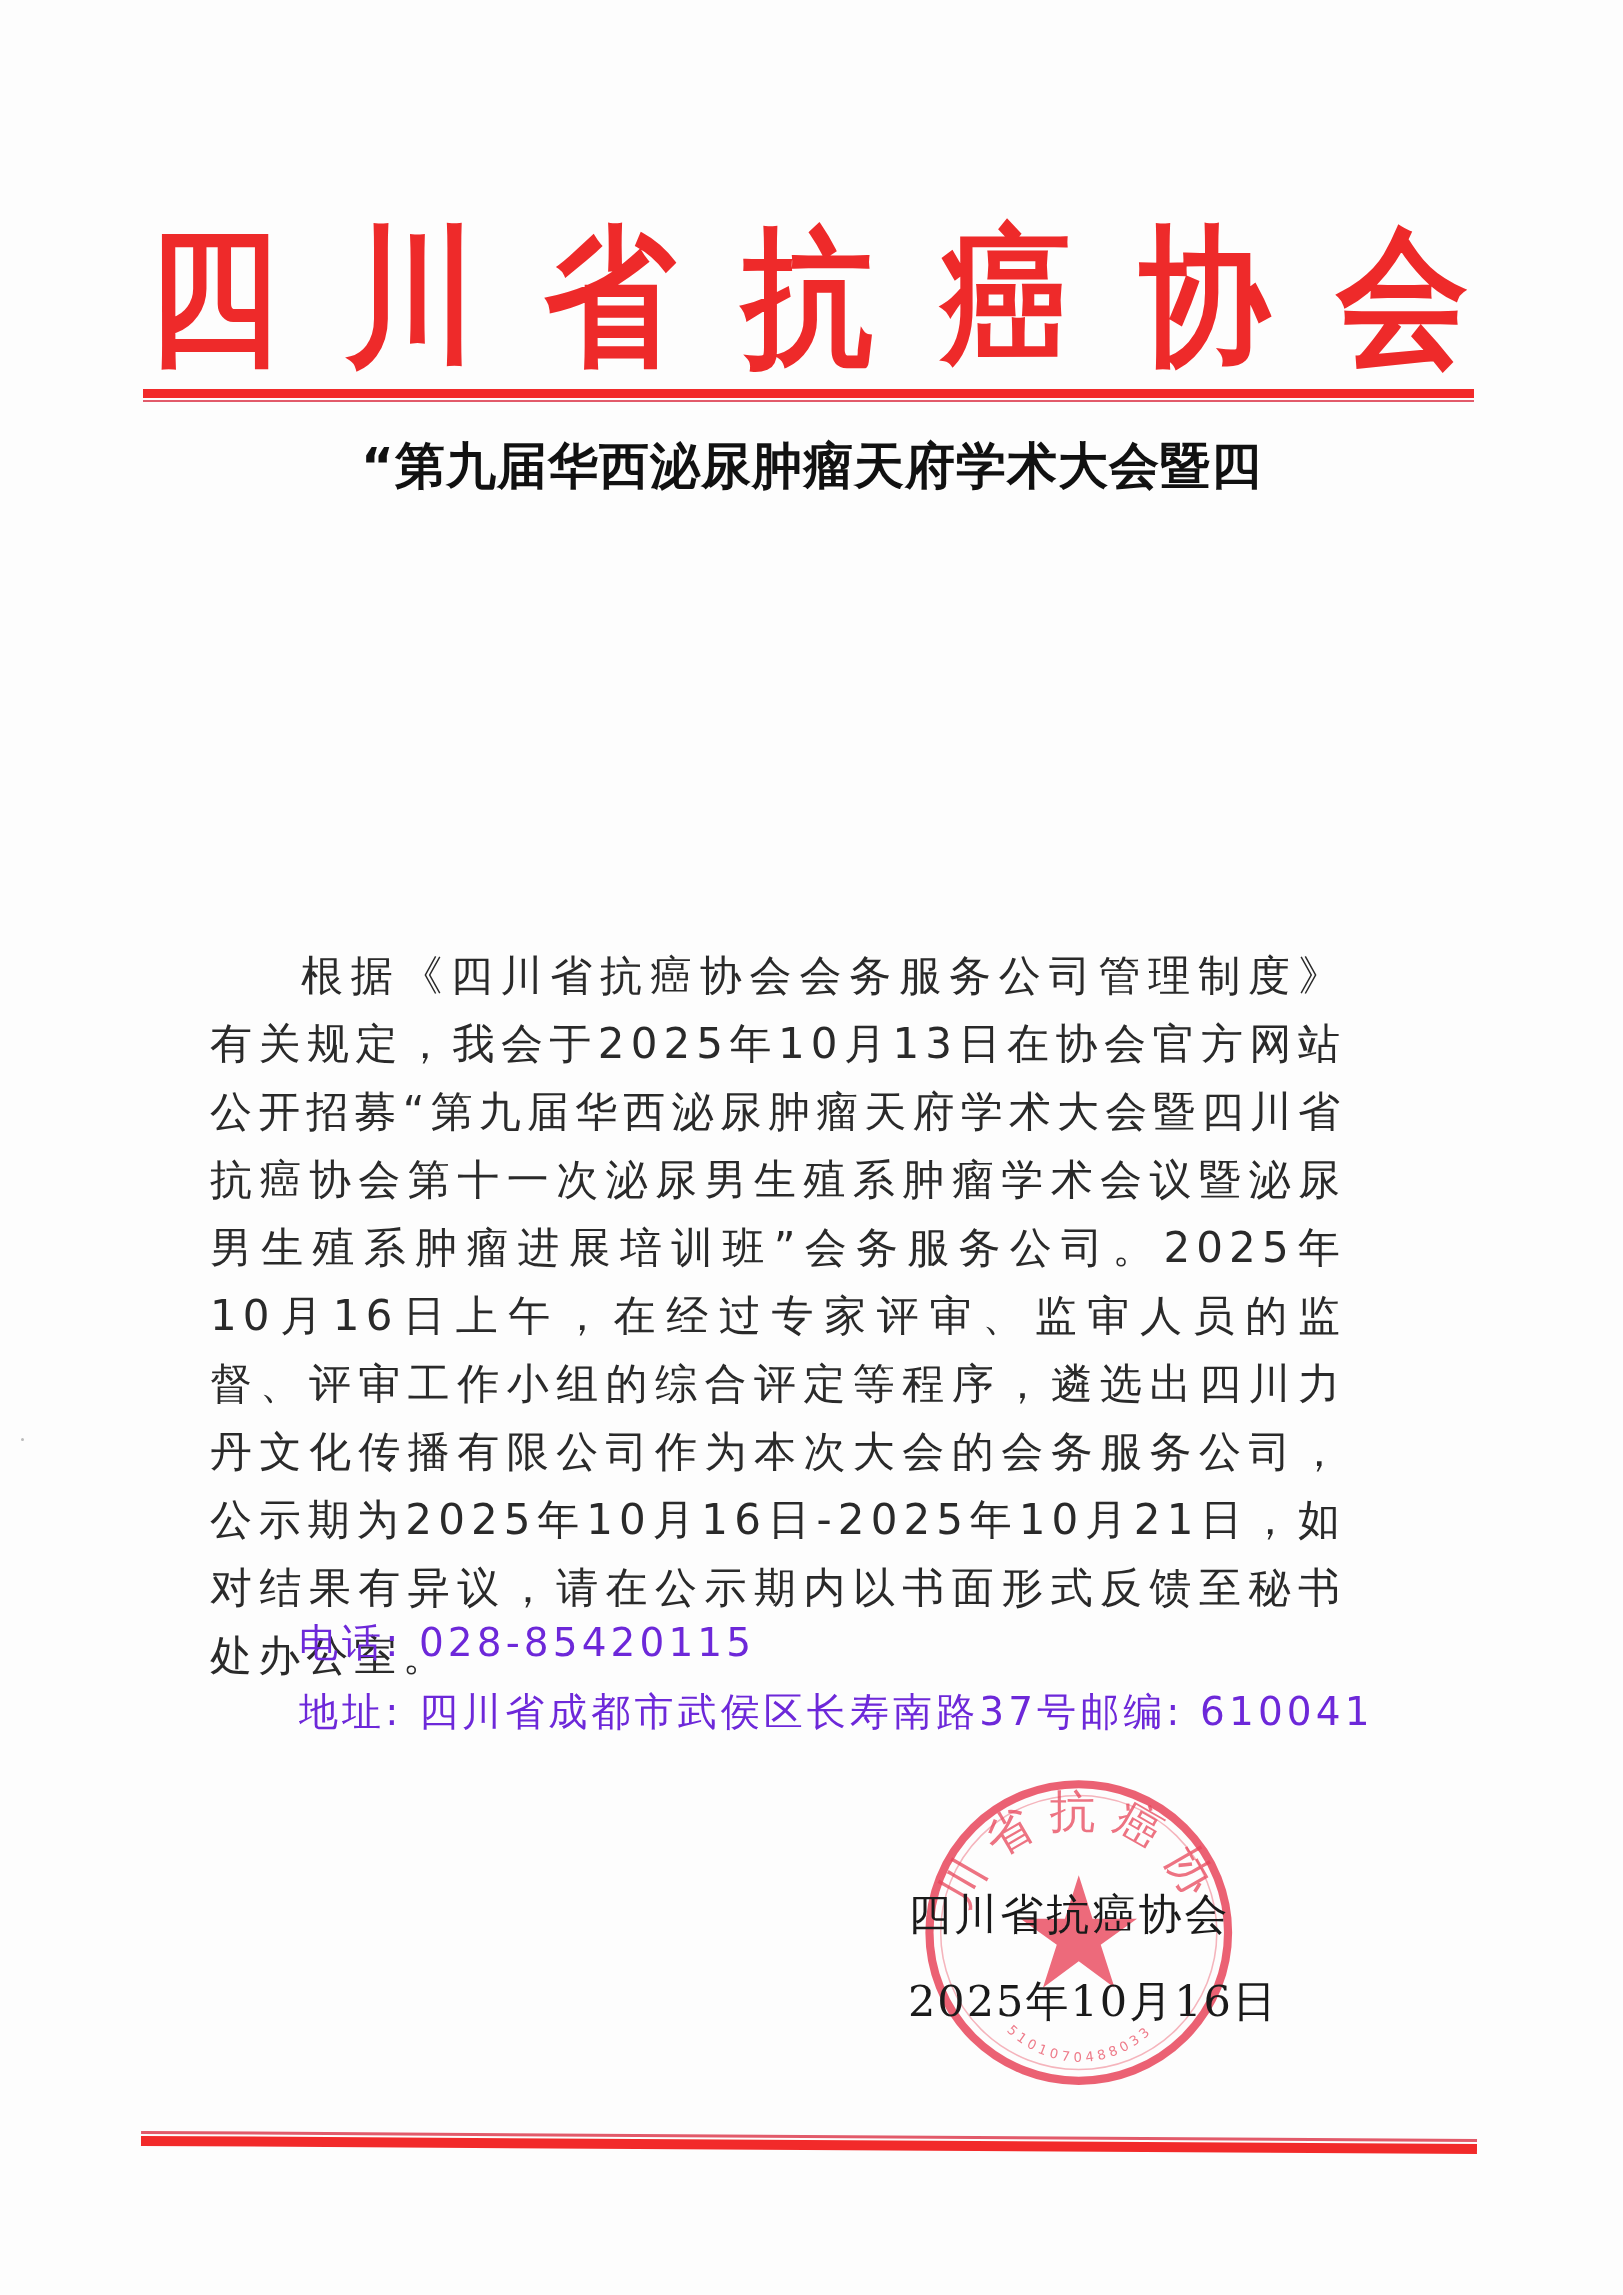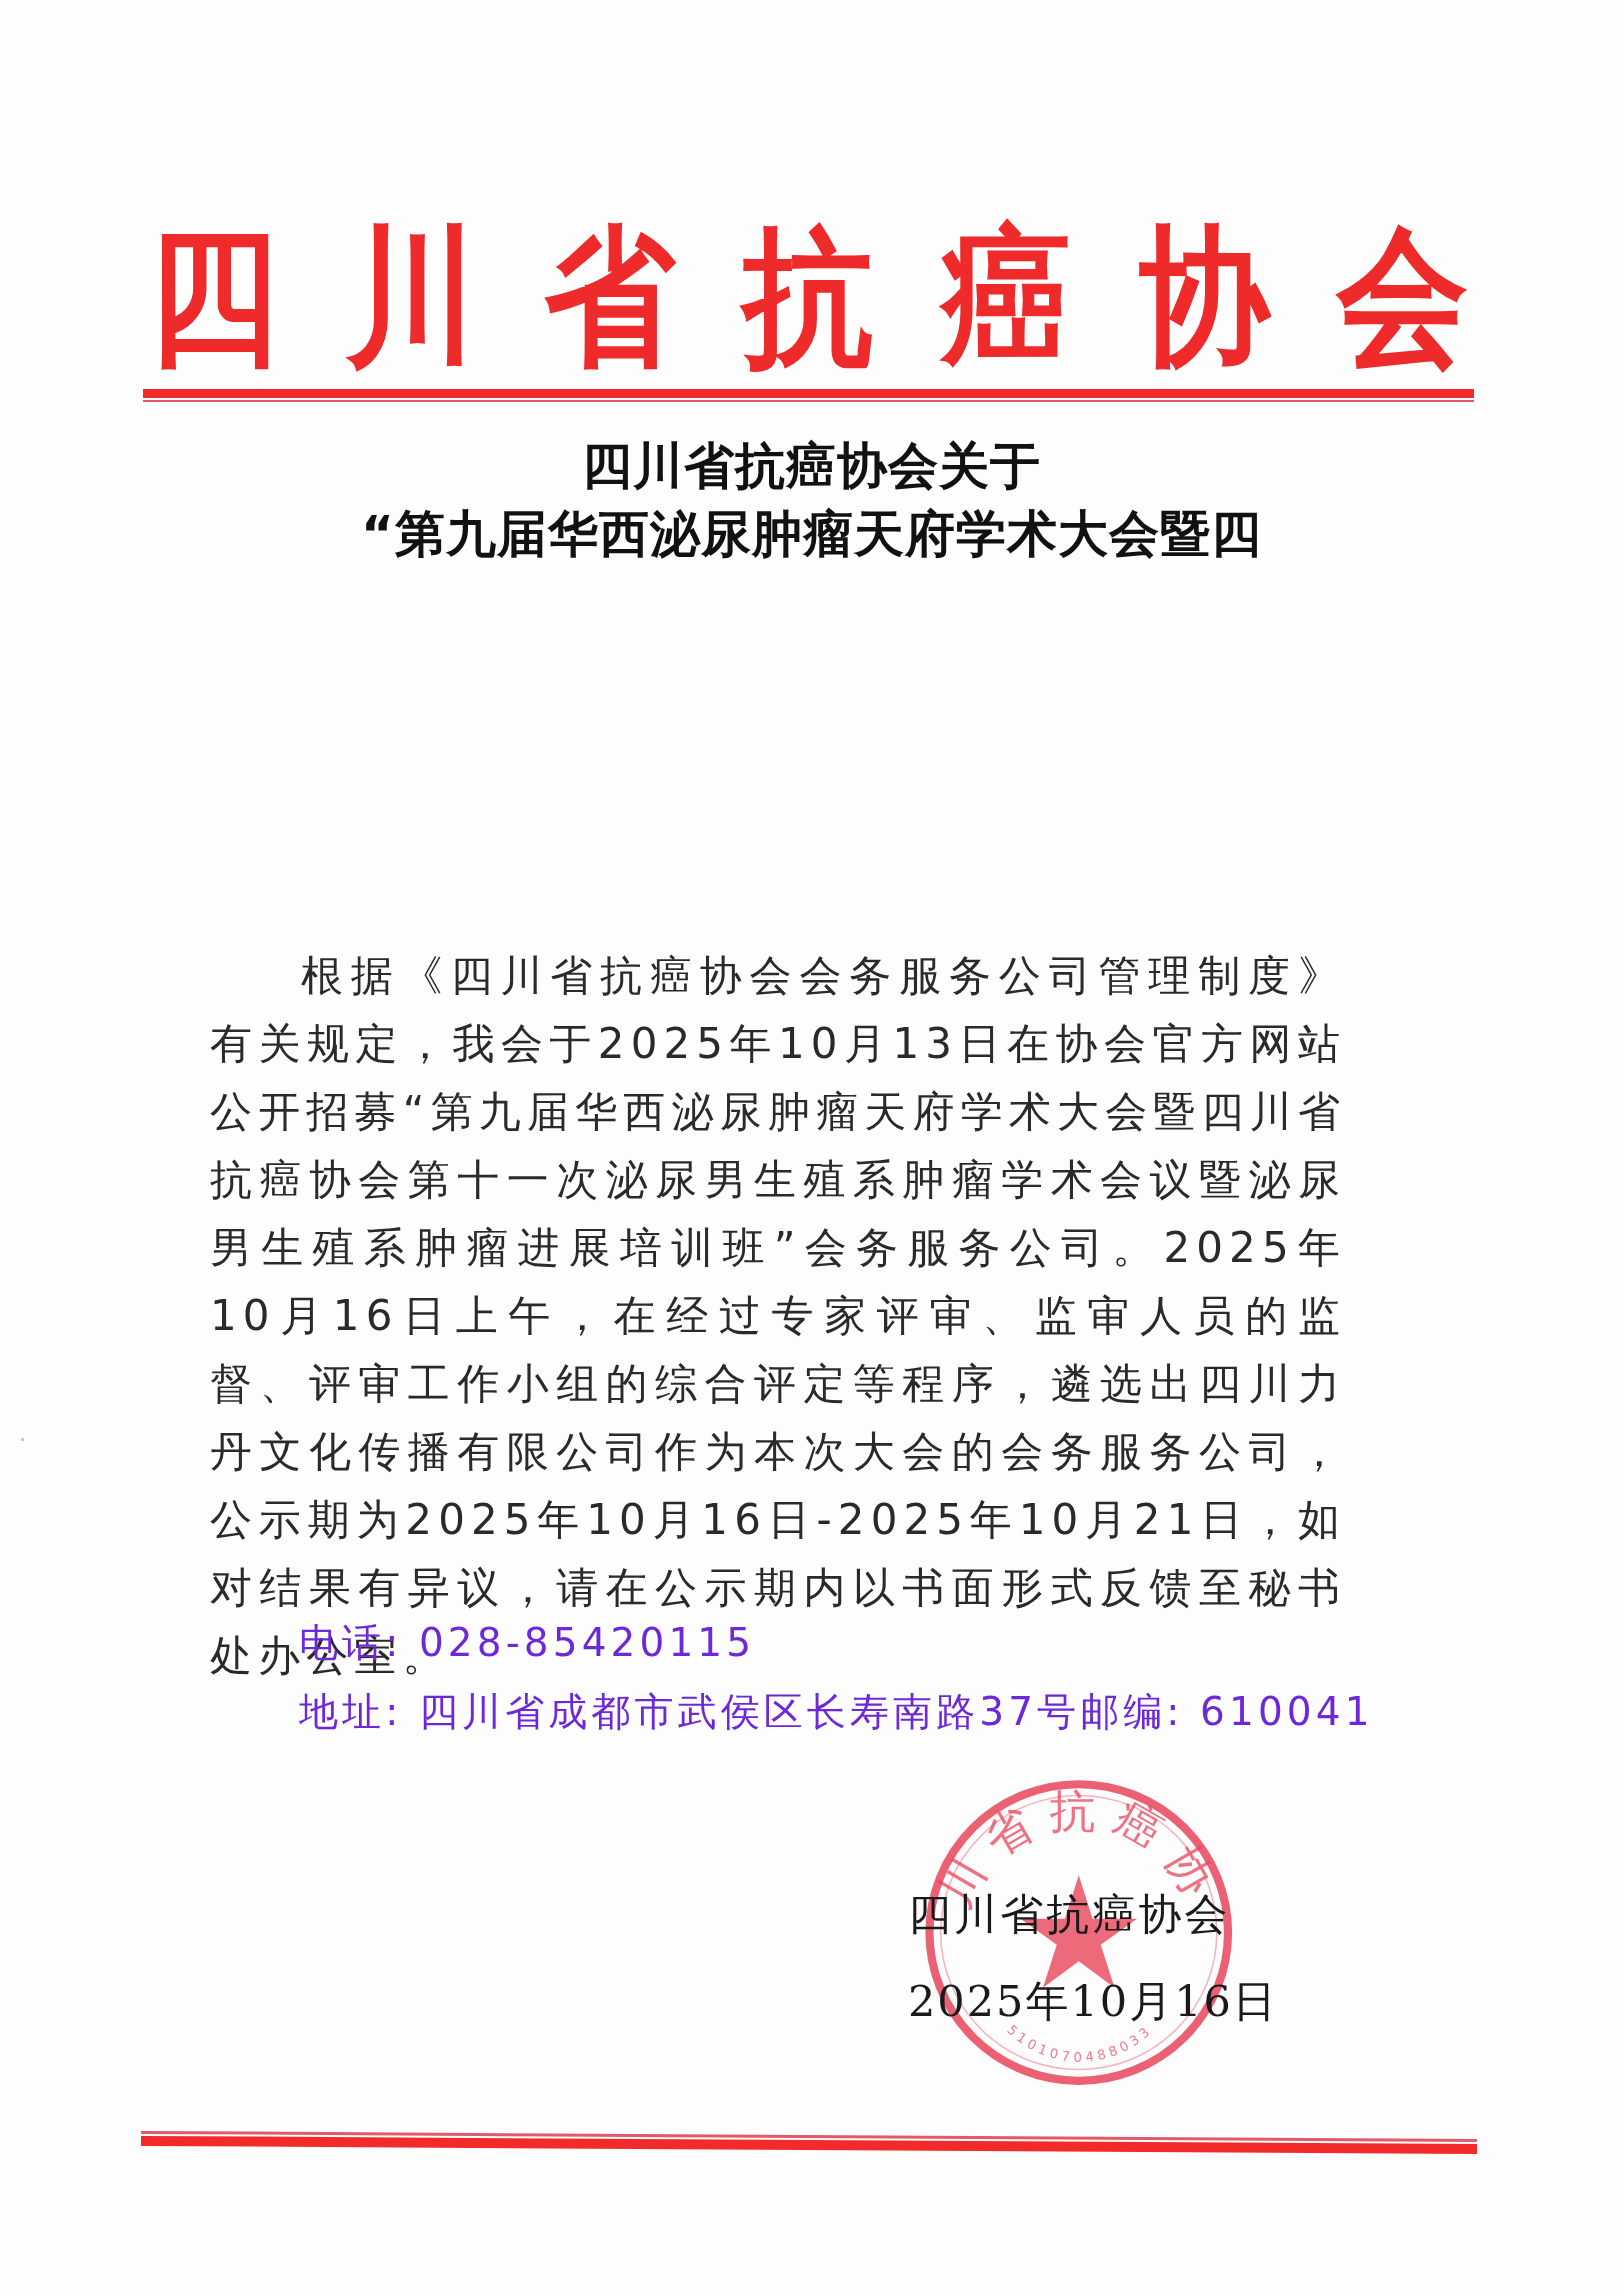--- a/index.html
+++ b/index.html
@@ -94,21 +94,20 @@
   <span>协</span>
   <span>会</span>
 </div>
 
 <div class="rule-top">
   <div class="thick"></div>
   <div class="thin"></div>
 </div>
 
 <div class="title">
-  <div>四川省抗癌协会关于</div>
   <div>“第九届华西泌尿肿瘤天府学术大会暨四</div>
 </div>
 
 <div class="body-text">根据《四川省抗癌协会会务服务公司管理制度》有关规定，我会于2025年10月13日在协会官方网站公开招募“第九届华西泌尿肿瘤天府学术大会暨四川省抗癌协会第十一次泌尿男生殖系肿瘤学术会议暨泌尿男生殖系肿瘤进展培训班”会务服务公司。2025年10月16日上午，在经过专家评审、监审人员的监督、评审工作小组的综合评定等程序，遴选出四川力丹文化传播有限公司作为本次大会的会务服务公司，公示期为2025年10月16日-2025年10月21日，如对结果有异议，请在公示期内以书面形式反馈至秘书处办公室。</div>
 
 <div class="contact phone">电话: 028-85420115</div>
 <div class="contact address">地址: 四川省成都市武侯区长寿南路37号邮编: 610041</div>
 
 <div class="stamp">
   <svg viewBox="0 0 635 620">

